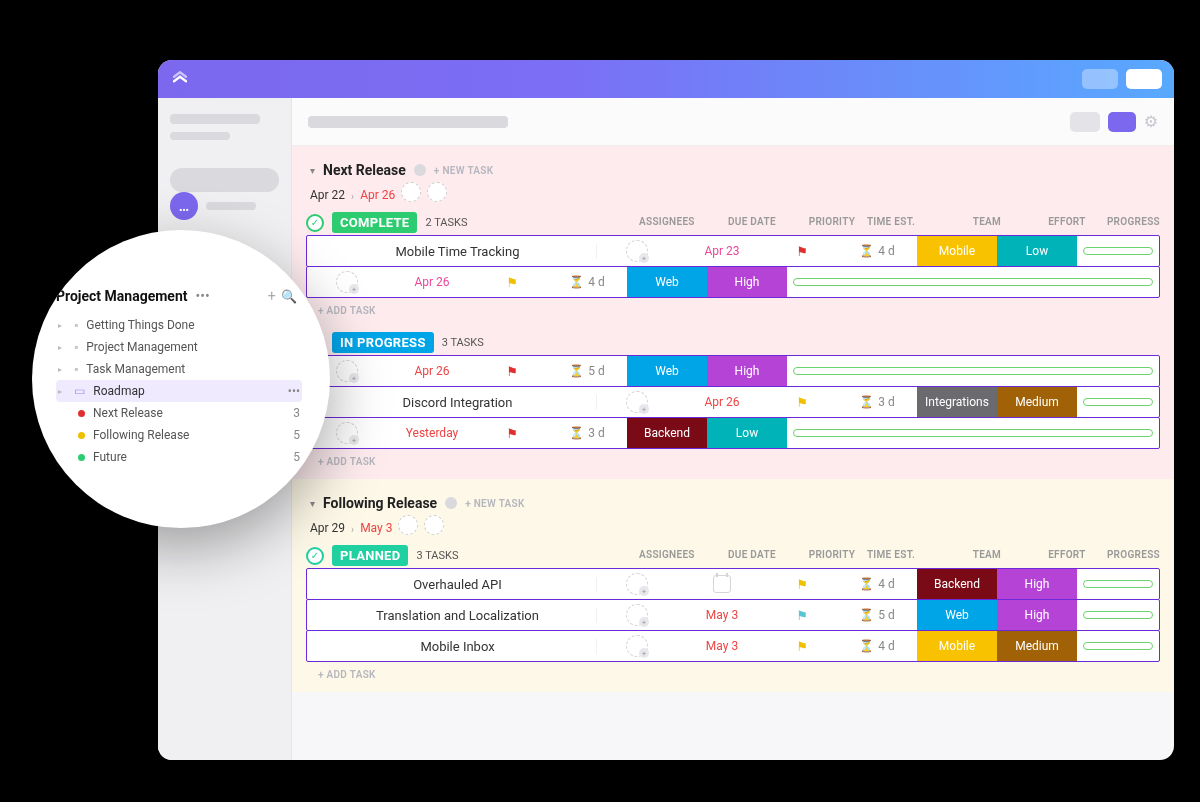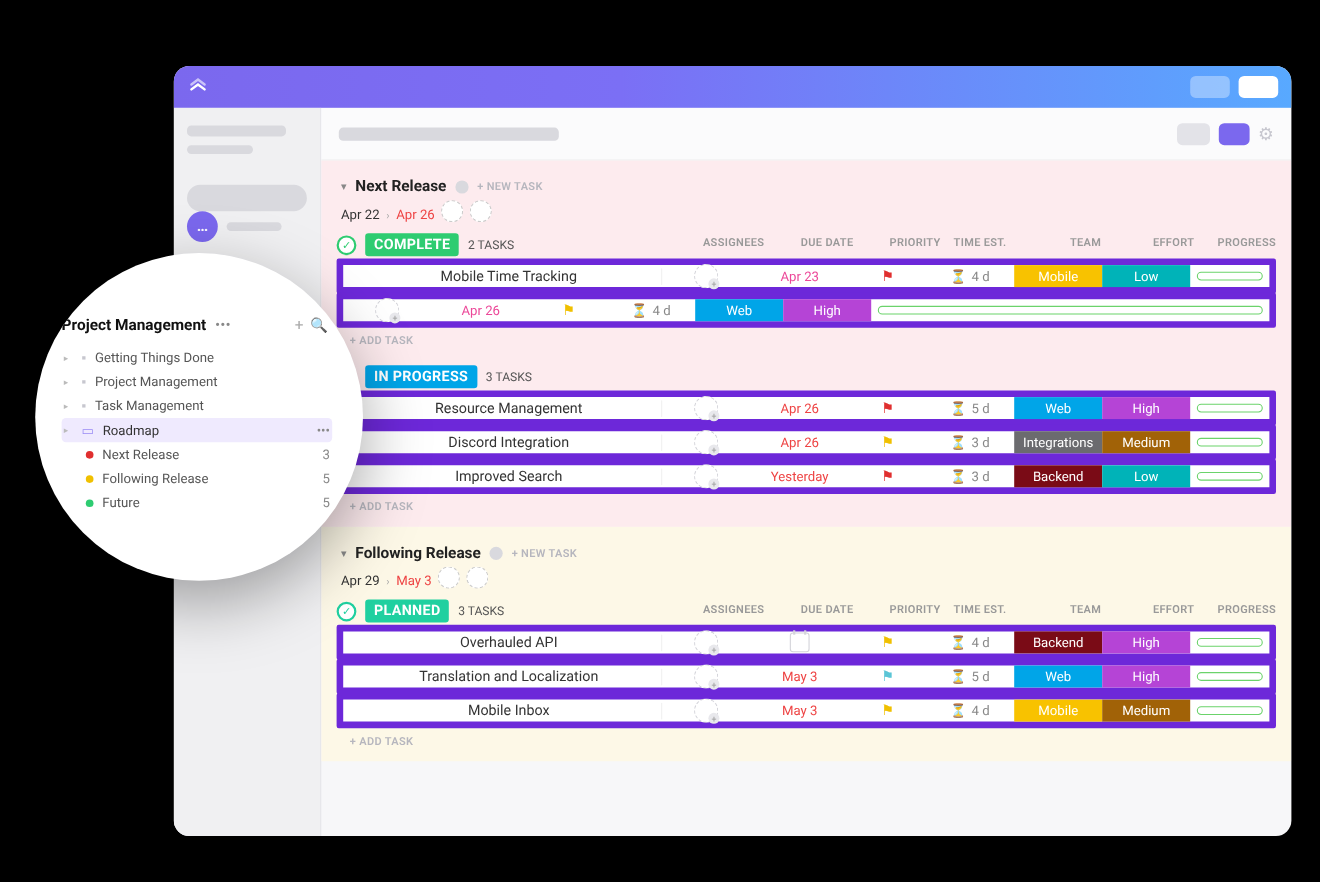--- a/index.html
+++ b/index.html
@@ -111,21 +111,21 @@
   .col-assign { width: 80px; text-align:center;}
   .col-due { width: 90px; text-align:center;}
   .col-pri { width: 70px; text-align:center;}
   .col-est { width: 80px; text-align:left;}
   .col-team { width: 80px; text-align:center;}
   .col-effort { width: 80px; text-align:center;}
   .col-prog { flex:1; text-align:center;}
 
   .task-row {
     display:flex; align-items:center; background:#fff;
-    border: 6px solid #6d28d9; border-radius: 2px;
+    border: 1px solid #6d28d9; border-radius: 2px;
     font-size: 13px; color:#333; height: 32px; margin-bottom:-1px;
   }
   .task-row .cell { display:flex; align-items:center; justify-content:center; }
   .task-name { width:290px; justify-content:flex-start; padding-left:12px; border-right:1px solid #f1f1f1;}
   .assignee-cell { width:80px; }
   .due-cell { width:90px; font-size:12px; color:#ec4899;}
   .due-cell.warn { color:#e44; }
   .pri-cell { width:70px; }
   .est-cell { width:80px; color:#888; font-size:12px; gap:4px;}
   .team-cell { width:80px; color:#fff; font-size:12px; align-self:stretch;}
@@ -308,21 +308,20 @@
             <div>
       <div class="section-row">
         <span class="status-circle" style="border-color:#00a5e8;color:#00a5e8">✓</span>
         <span class="status-pill" style="background:#00a5e8">IN PROGRESS</span>
         <span class="task-count">3 TASKS</span>
         <div class="col-headers" style="margin-left:auto; visibility:hidden;">
           
         </div>
       </div>
     <div class="task-row">
-        <div class="cell task-name">Resource Management</div>
         <div class="cell assignee-cell">
                   <span class="assignee-stub"></span>
                 </div>
         <div class="cell due-cell warn">Apr 26</div>
         <div class="cell pri-cell">
                   <span class="flag red">⚑</span>
                 </div>
         <div class="cell est-cell">
                   <span class="hourglass">⏳</span>
                   <span>5 d</span>
@@ -354,21 +353,20 @@
                   <div class="tag integrations-bg">Integrations</div>
                 </div>
         <div class="cell effort-cell">
                   <div class="tag medium-bg">Medium</div>
                 </div>
         <div class="cell prog-cell">
                   <div class="progress-bar"></div>
                 </div>
       </div>
               <div class="task-row">
-        <div class="cell task-name">Improved Search</div>
         <div class="cell assignee-cell">
                   <span class="assignee-stub"></span>
                 </div>
         <div class="cell due-cell warn">Yesterday</div>
         <div class="cell pri-cell">
                   <span class="flag red">⚑</span>
                 </div>
         <div class="cell est-cell">
                   <span class="hourglass">⏳</span>
                   <span>3 d</span>

